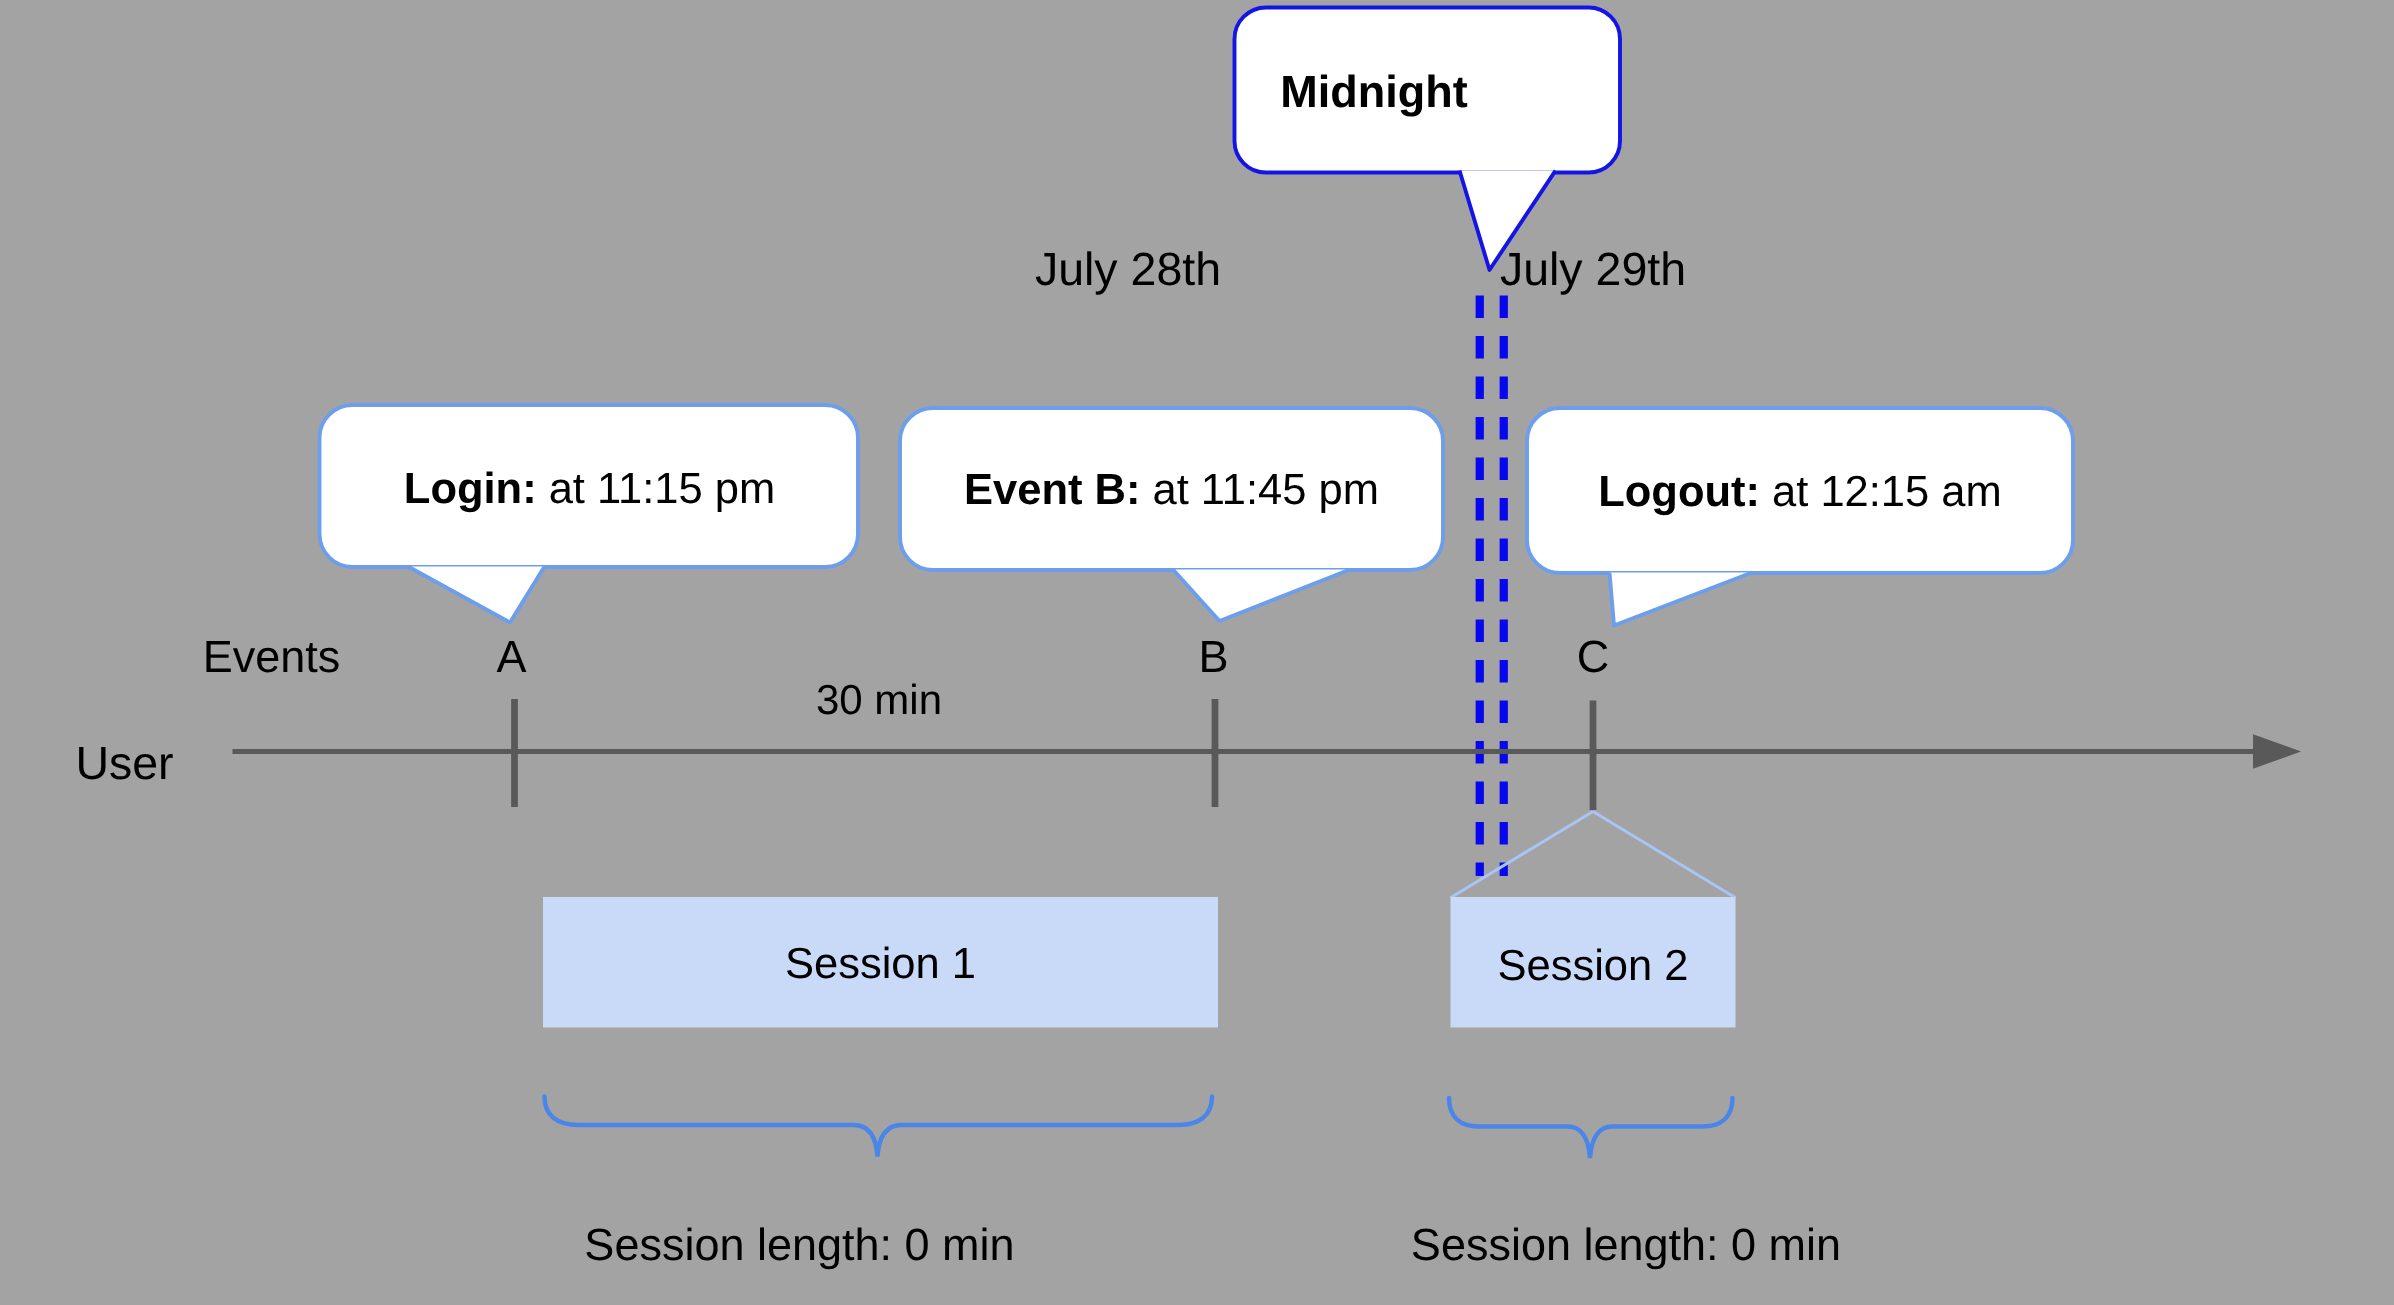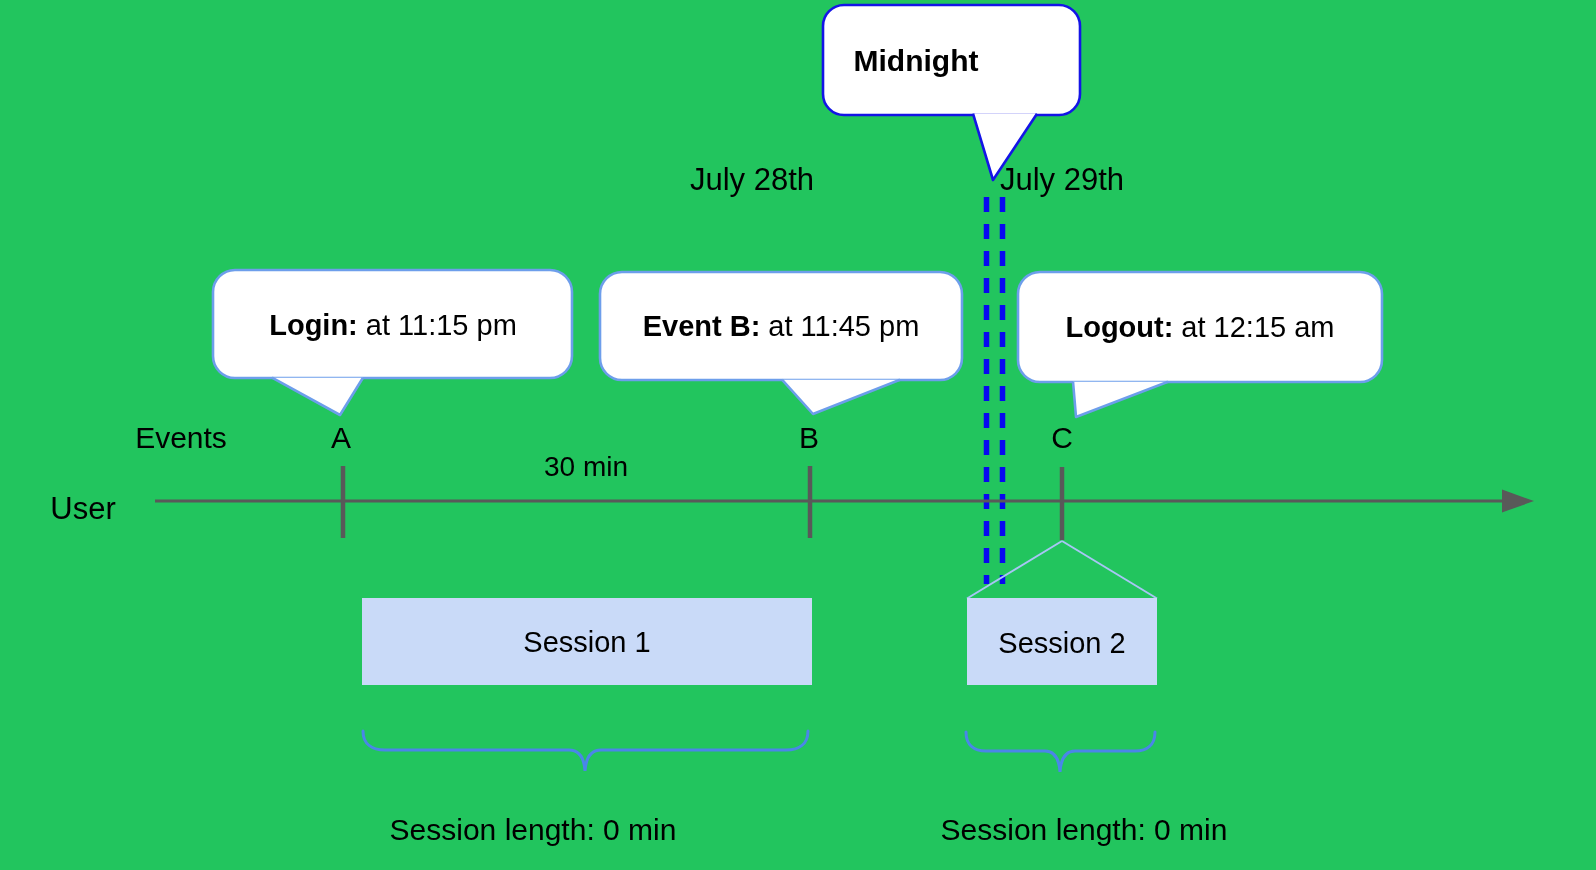--- a/index.html
+++ b/index.html
@@ -1,20 +1,20 @@
 <!DOCTYPE html>
 <html><head>
 <meta charset="utf-8">
 <style>
   html, body { margin: 0; padding: 0; background: #ffffff; }
   .canvas {
     position: relative;
     width: 1596px;
     height: 870px;
-    background: #22c55e;
+    background: #a3a3a3;
     font-family: "Liberation Sans", sans-serif;
   }
   svg text {
     font-family: "Liberation Sans", sans-serif;
     fill: #000000;
   }
   .bold { font-weight: bold; }
 </style>
 </head>
 <body>

